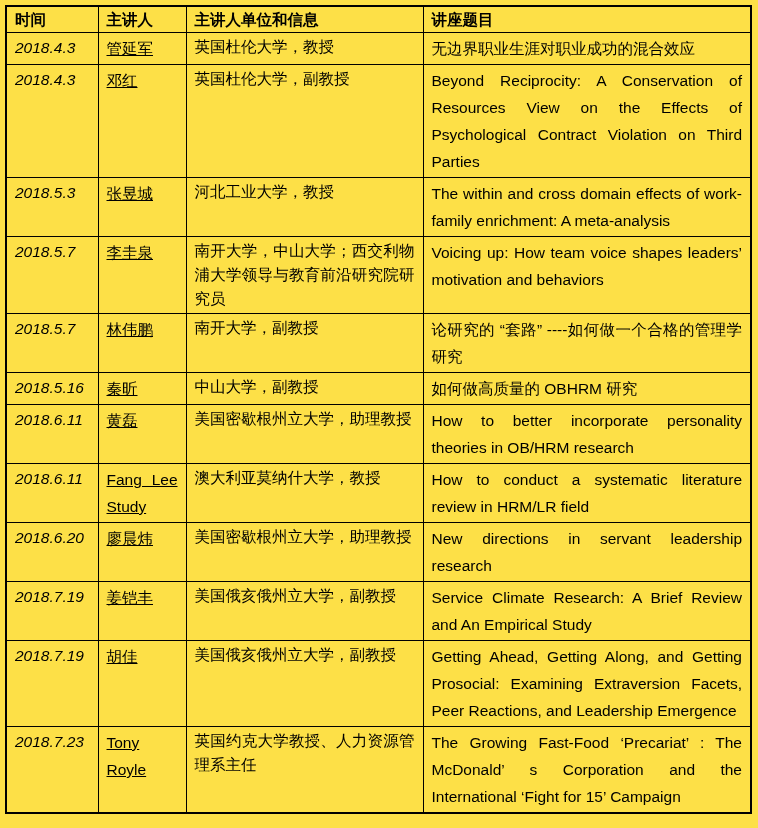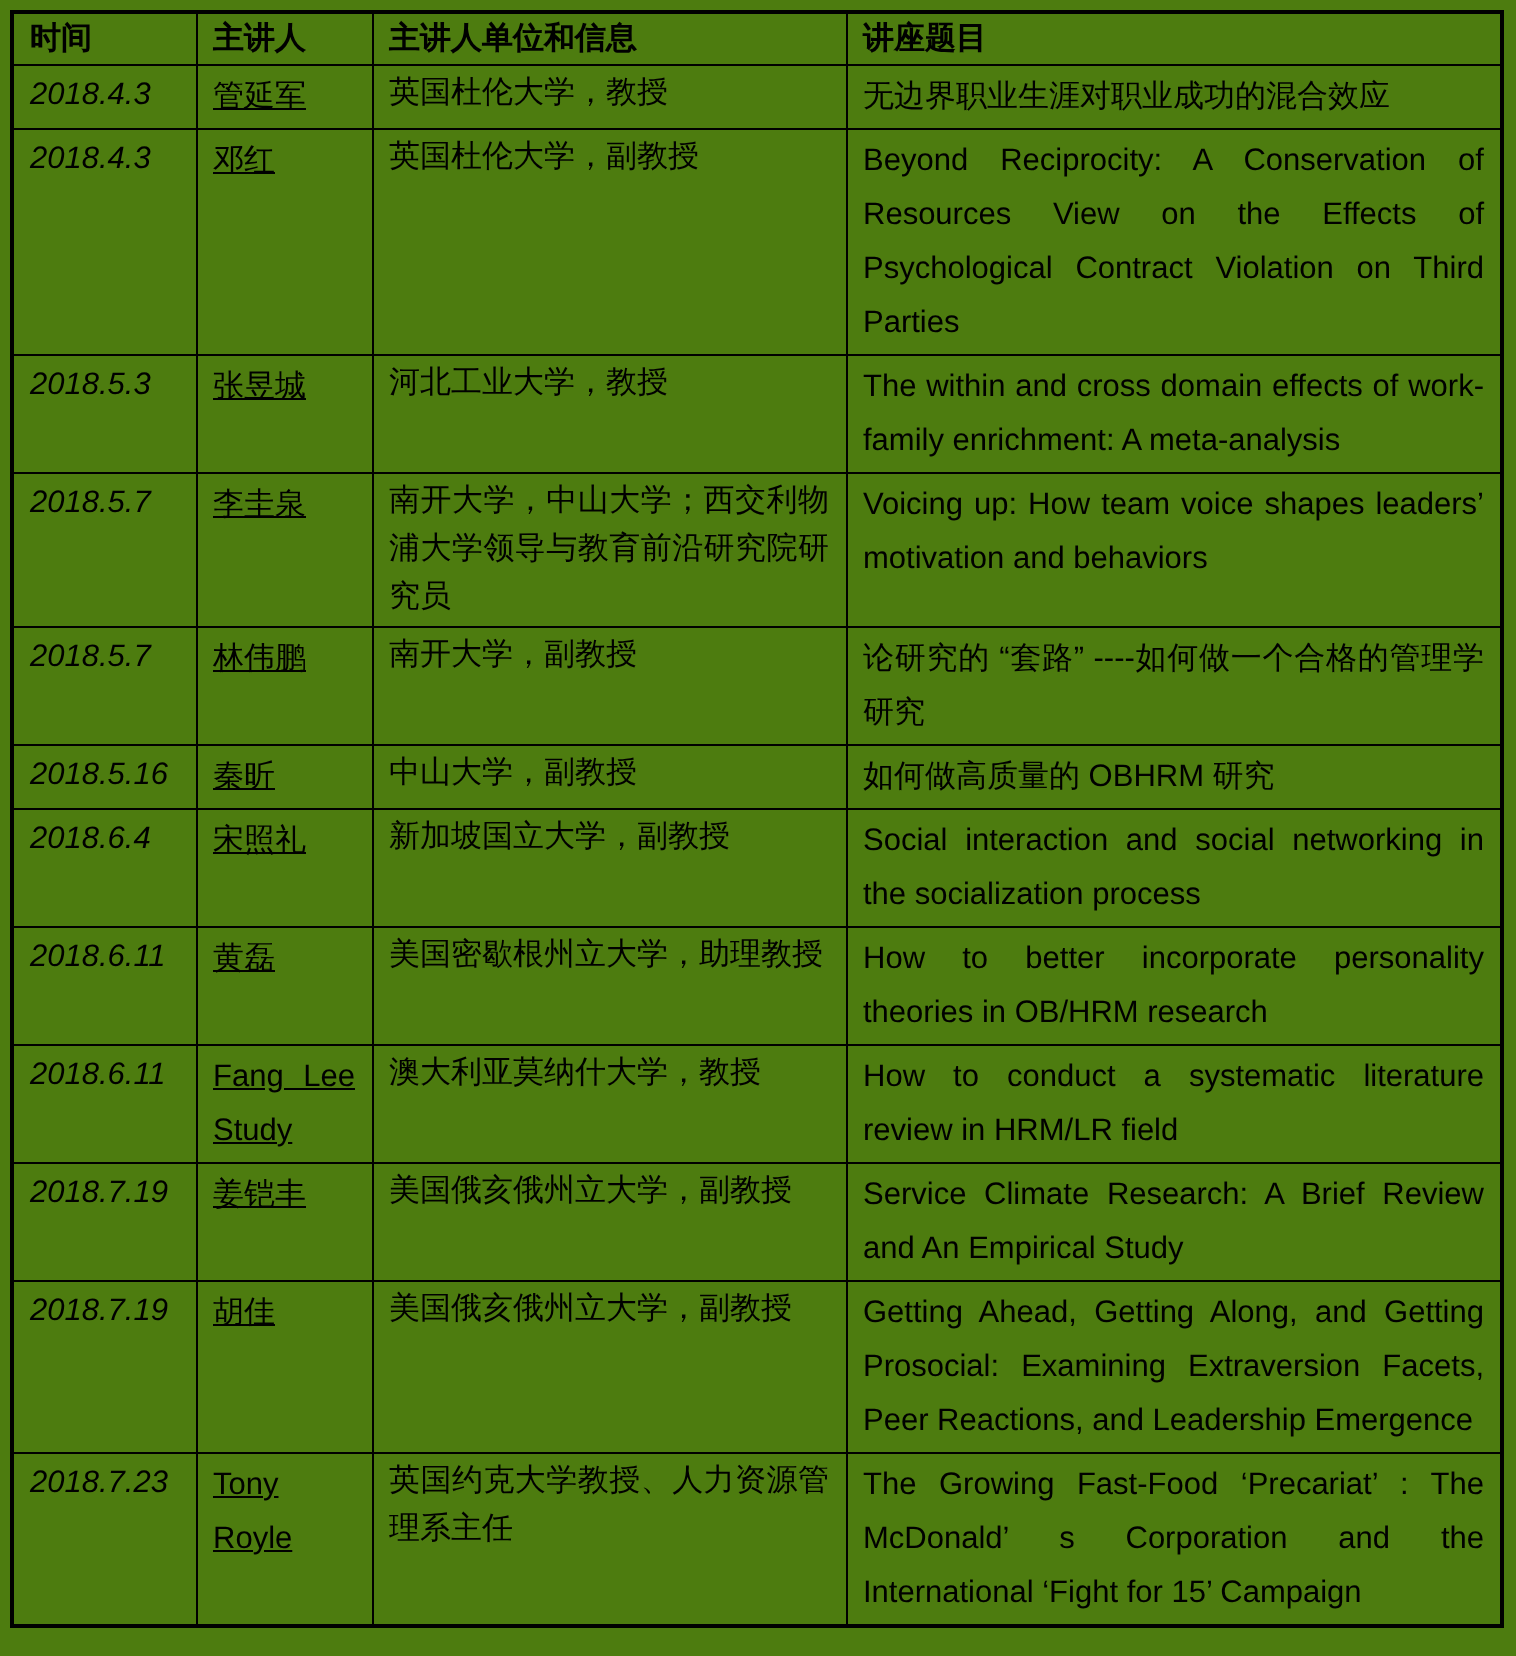--- a/index.html
+++ b/index.html
@@ -7,21 +7,21 @@
     padding: 0;
     background: #ffffff;
     color: #000000;
     font-family: "Liberation Sans", "DejaVu Sans", sans-serif;
   }
   .page {
     width: 758px;
     height: 828px;
     box-sizing: border-box;
     padding: 5px 8px 6px 5px;
-    background: #4d7c0f;
+    background: #fde047;
     overflow: hidden;
   }
   table.lectures {
     width: 745px;
     table-layout: fixed;
     border-collapse: collapse;
     border: 2px solid #000000;
   }
   col.w-time    { width: 92px; }
   col.w-speaker { width: 88px; }
@@ -99,36 +99,36 @@
         <td class="c-aff">南开大学，副教授</td>
         <td class="c-title">论研究的 “套路” ----如何做一个合格的管理学研究</td>
       </tr>
       <tr>
         <td class="c-time">2018.5.16</td>
         <td class="c-speaker">秦昕</td>
         <td class="c-aff">中山大学，副教授</td>
         <td class="c-title">如何做高质量的 OBHRM 研究</td>
       </tr>
       <tr>
-        <td class="c-time">2018.6.4</td>
-        <td class="c-speaker">宋照礼</td>
-        <td class="c-aff">新加坡国立大学，副教授</td>
-        <td class="c-title">Social interaction and social networking in the socialization process</td>
-      </tr>
-      <tr>
         <td class="c-time">2018.6.11</td>
         <td class="c-speaker">黄磊</td>
         <td class="c-aff">美国密歇根州立大学，助理教授</td>
         <td class="c-title">How to better incorporate personality theories in OB/HRM research</td>
       </tr>
       <tr>
         <td class="c-time">2018.6.11</td>
         <td class="c-speaker">Fang Lee Study</td>
         <td class="c-aff">澳大利亚莫纳什大学，教授</td>
         <td class="c-title">How to conduct a systematic literature review in HRM/LR field</td>
+      </tr>
+      <tr>
+        <td class="c-time">2018.6.20</td>
+        <td class="c-speaker">廖晨炜</td>
+        <td class="c-aff">美国密歇根州立大学，助理教授</td>
+        <td class="c-title">New directions in servant leadership research</td>
       </tr>
       <tr>
         <td class="c-time">2018.7.19</td>
         <td class="c-speaker">姜铠丰</td>
         <td class="c-aff">美国俄亥俄州立大学，副教授</td>
         <td class="c-title">Service Climate Research: A Brief Review and An Empirical Study</td>
       </tr>
       <tr>
         <td class="c-time">2018.7.19</td>
         <td class="c-speaker">胡佳</td>

